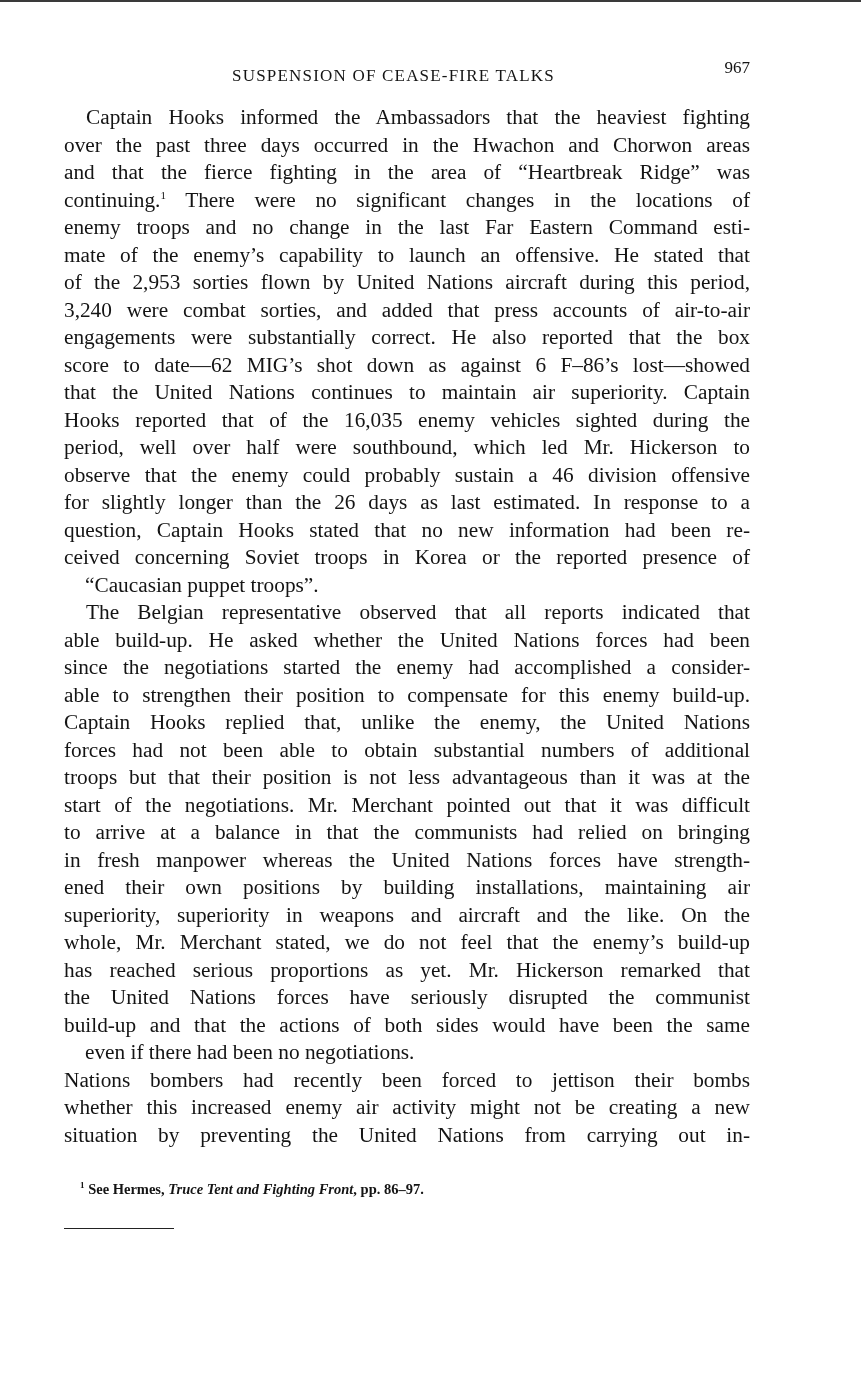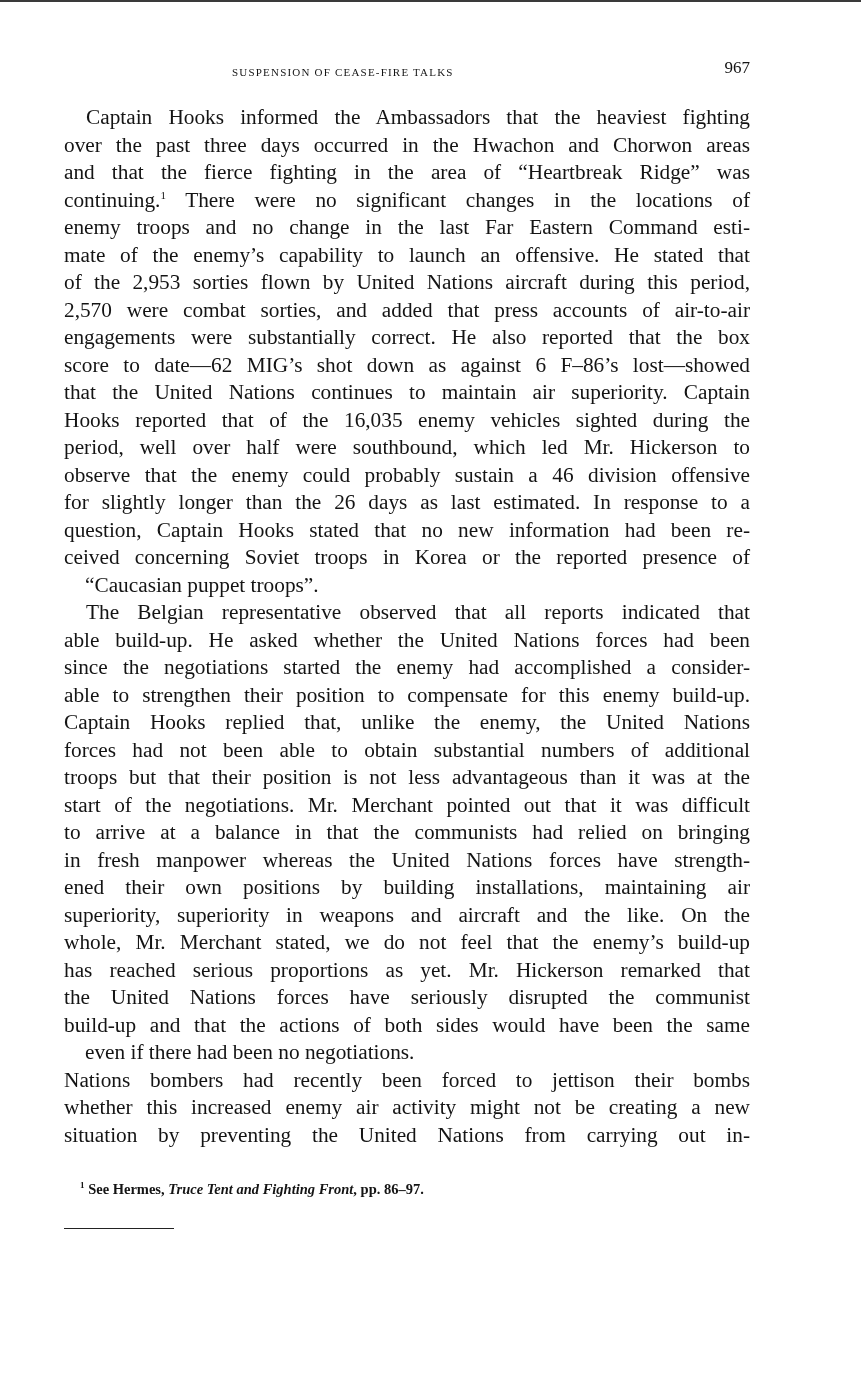--- a/index.html
+++ b/index.html
@@ -1,19 +1,19 @@
 <!DOCTYPE html>
 <html><head>
 <meta charset="utf-8">
 <style>
   html, body { margin: 0; padding: 0; background: #ffffff; }
   body { width: 861px; height: 1380px; position: relative; overflow: hidden; color: #141414; }
   .topline { position: absolute; left: 0; top: 0; width: 861px; height: 2px; background: #3a3a3a; }
   .header { position: absolute; left: 64px; top: 60px; width: 686px; height: 30px; }
-  .running-head { position: absolute; left: 168px; top: 6px; font-family: "Liberation Serif", serif; font-size: 11px; letter-spacing: 1.2px; }
+  .running-head { position: absolute; left: 168px; top: 6px; font-family: "Liberation Serif", serif; font-size: 17px; letter-spacing: 1.2px; }
   .page-number { position: absolute; right: 0; top: -2px; font-family: "Liberation Serif", serif; font-size: 17px; }
   .body-text { position: absolute; left: 64px; top: 104px; width: 686px; font-family: "Liberation Serif", serif; font-size: 21.3px; line-height: 27.5px; }
   .line { display: block; white-space: nowrap; text-align: justify; text-align-last: justify; height: 27.5px; }
   .line.last { text-align-last: left; margin-left: 21px; }
   .line.indent { padding-left: 22px; }
   sup { font-size: 11px; vertical-align: 8px; line-height: 0; }
   .footnote-rule { position: absolute; left: 64px; top: 1228px; width: 110px; height: 1px; background: #222; }
   .footnote { position: absolute; left: 80px; top: 1181px; font-family: "Liberation Serif", serif; font-size: 14.5px; font-weight: bold; }
   .footnote sup { font-size: 9px; vertical-align: 6px; }
   .footnote i { font-style: italic; }
@@ -31,21 +31,21 @@
 <div class="body-text">
 
   <div>
     <span class="line indent">Captain Hooks informed the Ambassadors that the heaviest fighting</span>
     <span class="line">over the past three days occurred in the Hwachon and Chorwon areas</span>
     <span class="line">and that the fierce fighting in the area of “Heartbreak Ridge” was</span>
     <span class="line"><span>continuing.</span><sup>1</sup> <span>There were no significant changes in the locations of</span></span>
     <span class="line">enemy troops and no change in the last Far Eastern Command esti-</span>
     <span class="line">mate of the enemy’s capability to launch an offensive. He stated that</span>
     <span class="line">of the 2,953 sorties flown by United Nations aircraft during this period,</span>
-    <span class="line">2,570 were combat sorties, and added that press accounts of air-to-air</span>
+    <span class="line">3,240 were combat sorties, and added that press accounts of air-to-air</span>
     <span class="line">engagements were substantially correct. He also reported that the box</span>
     <span class="line">score to date—62 MIG’s shot down as against 6 F–86’s lost—showed</span>
     <span class="line">that the United Nations continues to maintain air superiority. Captain</span>
     <span class="line">Hooks reported that of the 16,035 enemy vehicles sighted during the</span>
     <span class="line">period, well over half were southbound, which led Mr. Hickerson to</span>
     <span class="line">observe that the enemy could probably sustain a 46 division offensive</span>
     <span class="line">for slightly longer than the 26 days as last estimated. In response to a</span>
     <span class="line">question, Captain Hooks stated that no new information had been re-</span>
     <span class="line">ceived concerning Soviet troops in Korea or the reported presence of</span>
     <span class="line last">“Caucasian puppet troops”.</span>

